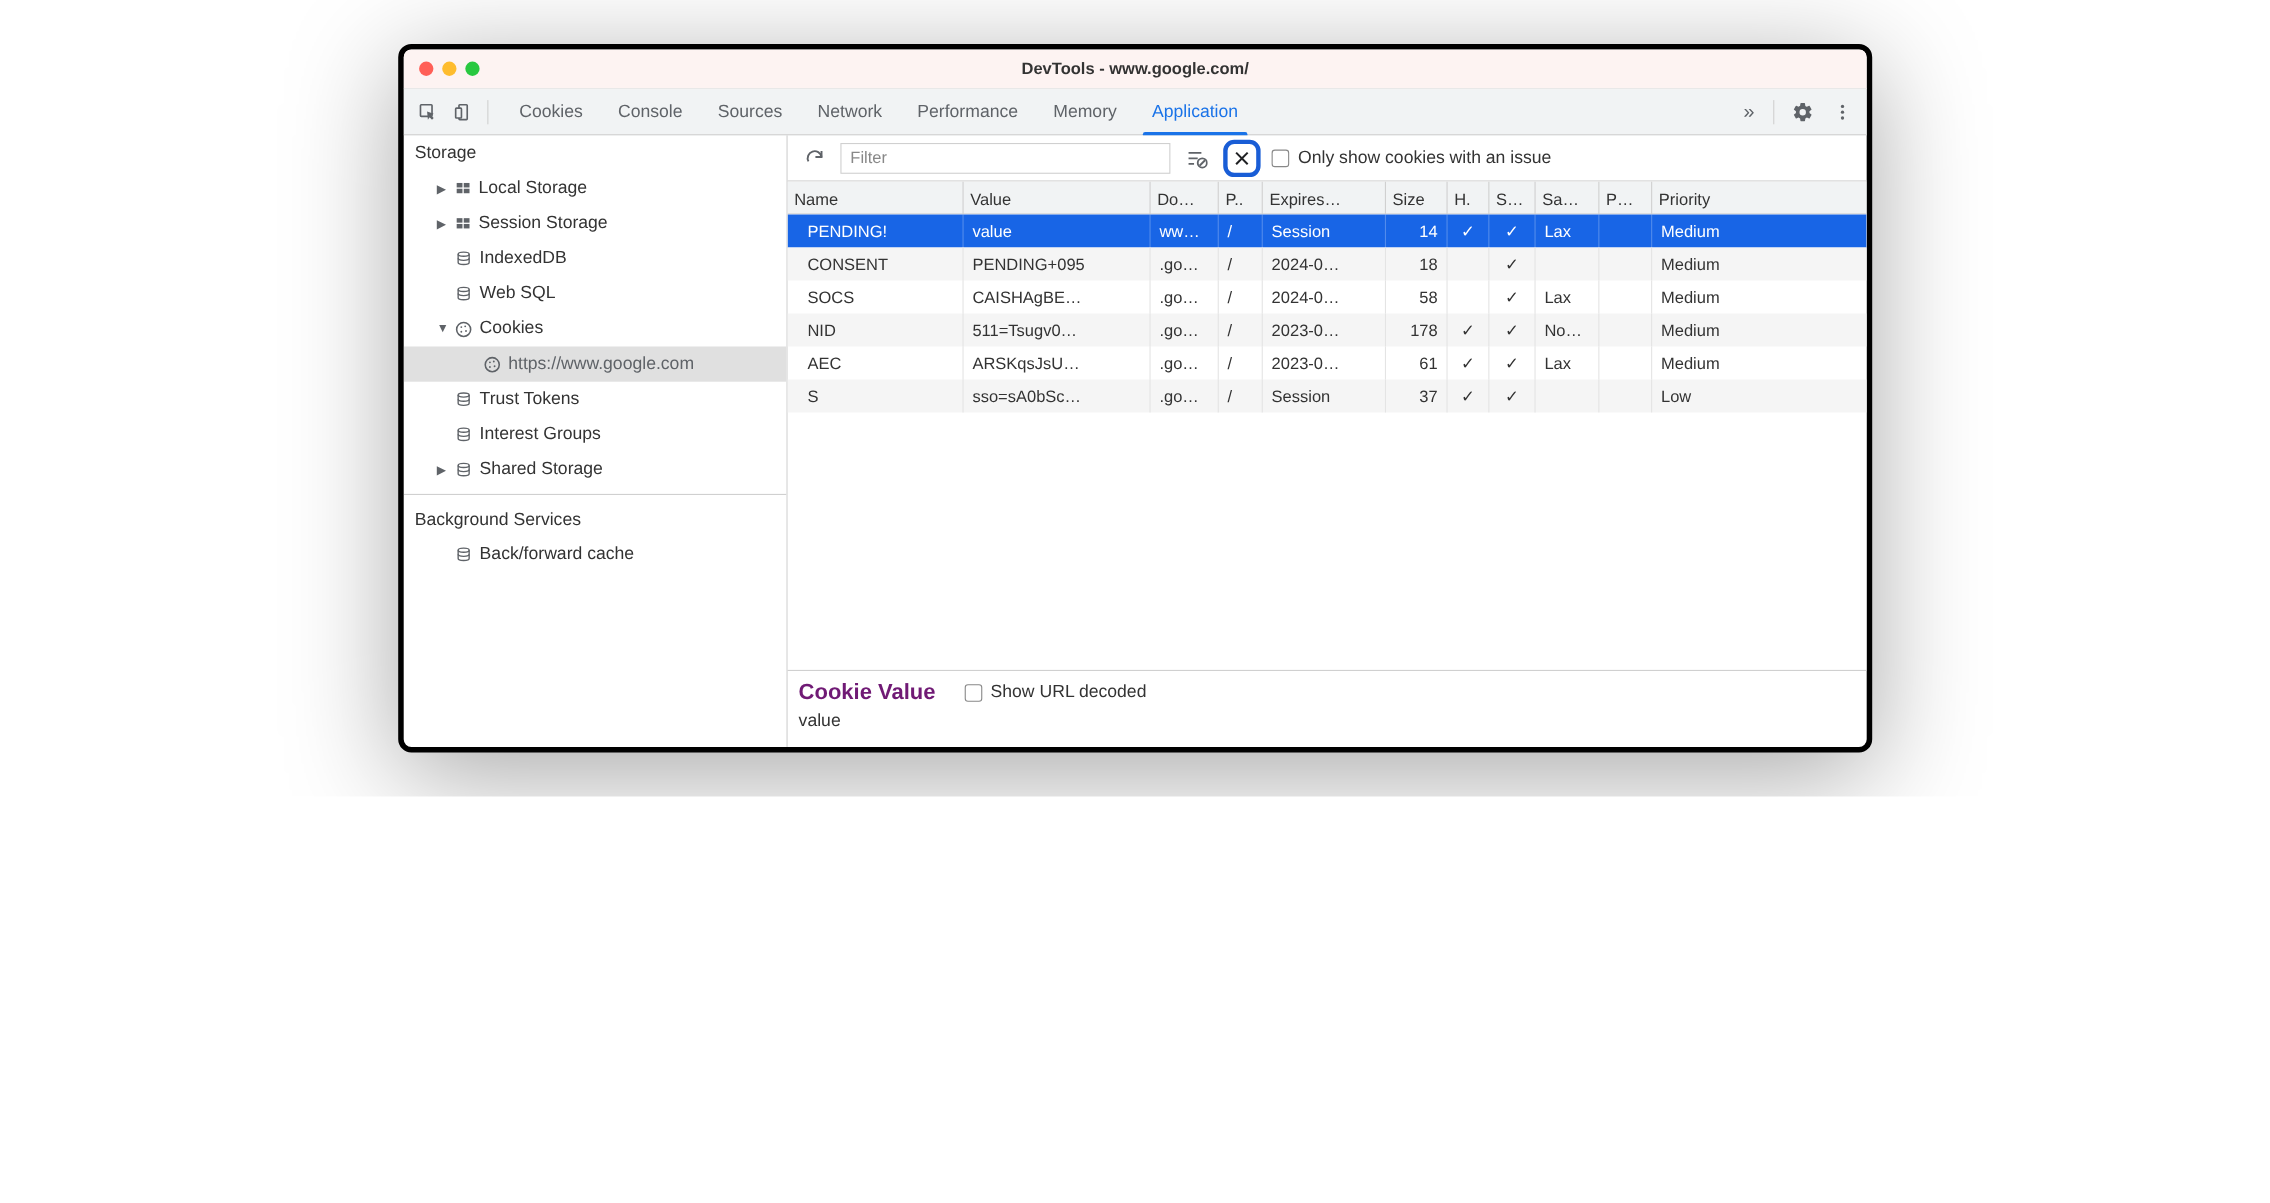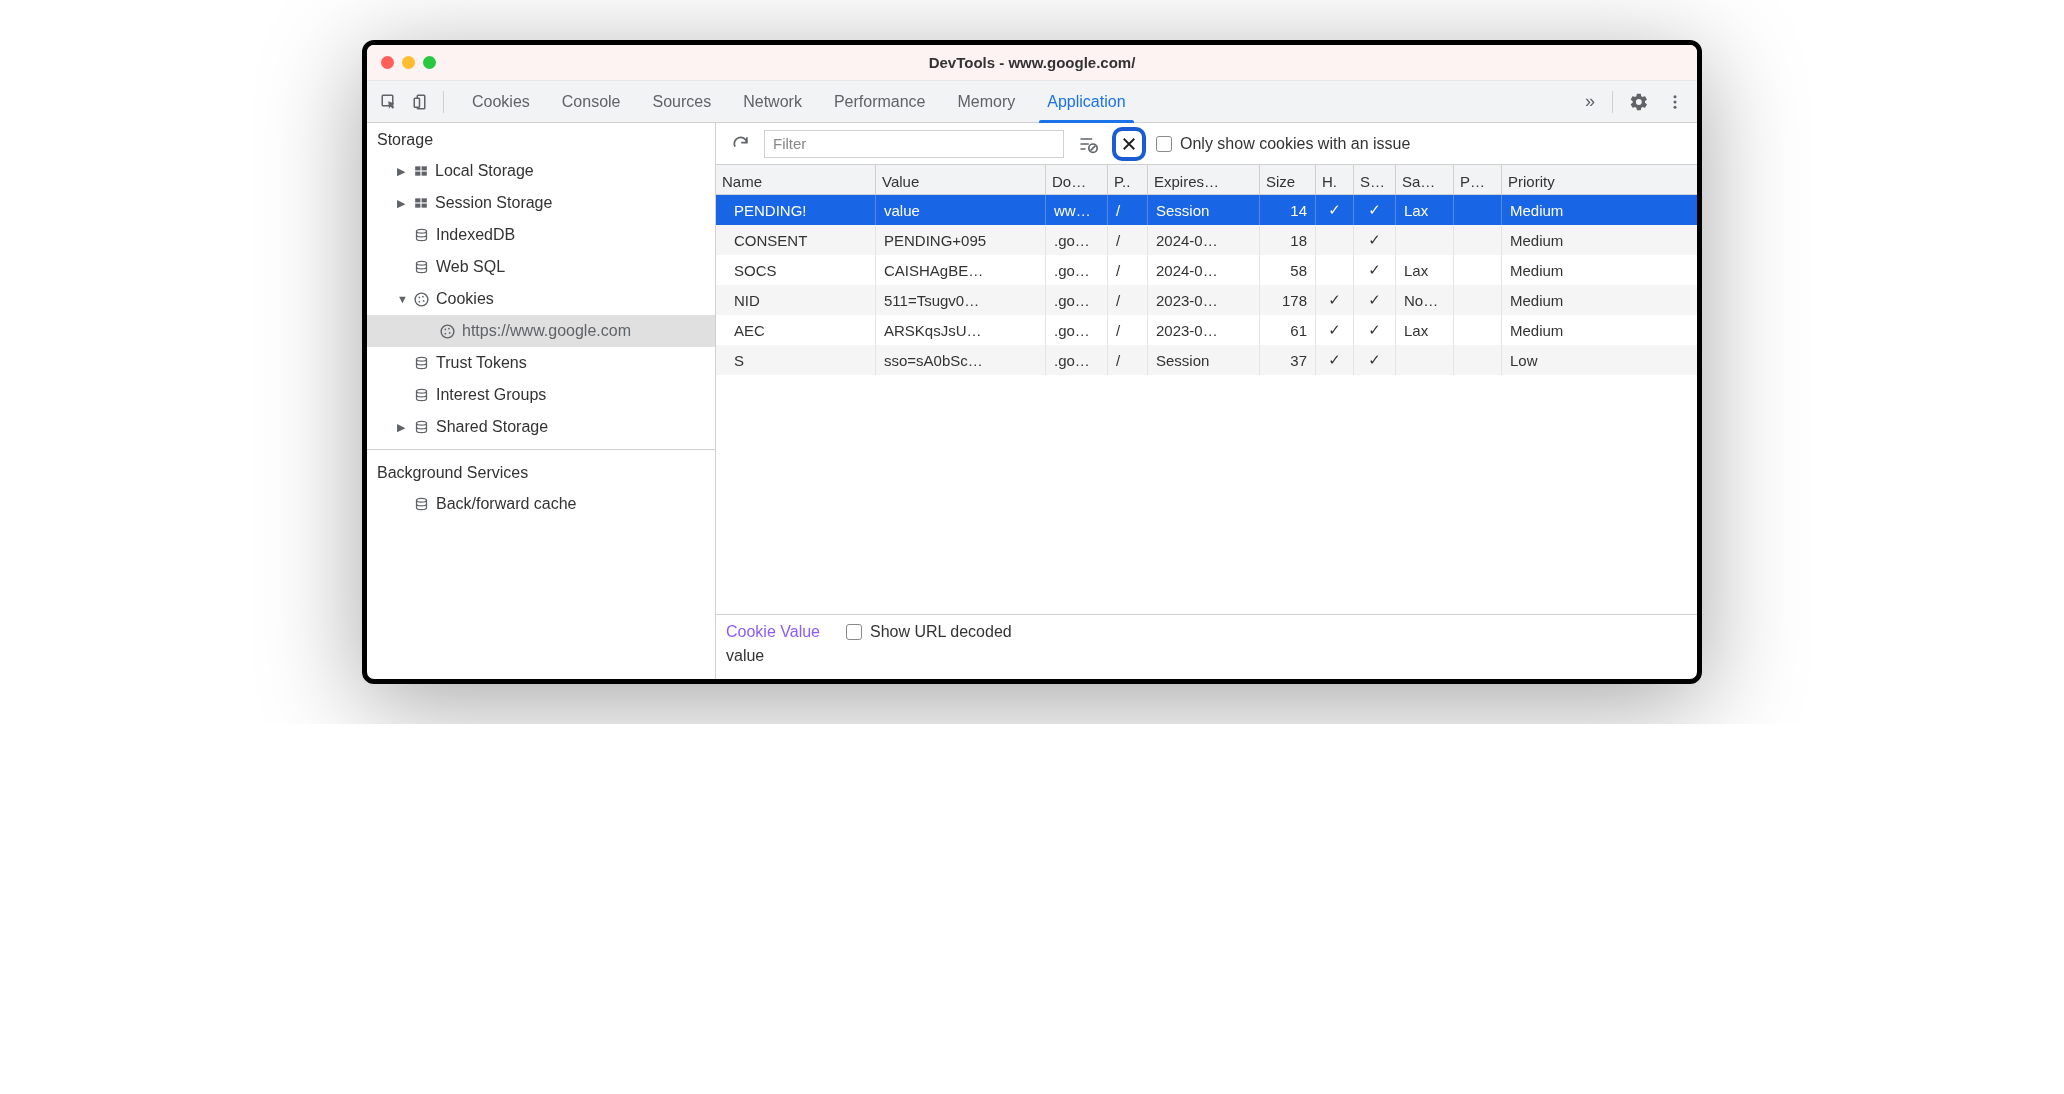--- a/index.html
+++ b/index.html
@@ -72,21 +72,21 @@
 .trow:nth-child(even){ background:#f5f5f5;}
 .td{ padding:4px 8px; font-size:15px; color:#333; border-right:1px solid #e4e4e4; overflow:hidden; white-space:nowrap; text-overflow:ellipsis; display:flex; align-items:center;}
 .td:last-child{border-right:none;}
 .td.num{justify-content:flex-end;}
 .td.center{justify-content:center;}
 .trow.selected{ background:#1865e6 !important;}
 .trow.selected .td{ color:#fff; border-right-color:rgba(255,255,255,0.25);}
 .trow .td:first-child{ padding-left:18px;}
 .detail{ border-top:1px solid #d0d0d0; padding:8px 10px 14px; }
 .detail-head{ display:flex; align-items:center; gap:26px; margin-bottom:6px;}
-.detail-label{ font-weight:400; font-size:16px; color:#8b5cf6;}
+.detail-label{ font-weight:700; font-size:20px; color:#701a75;}
 .detail-val{ font-size:16px; color:#333; padding-left:0;}
 svg{display:block;}
 .db-icon{width:17px;height:15px;}
 .grid-icon{width:16px;height:14px;}
 .cookie-icon{width:17px;height:17px;}
 </style>
 </head>
 <body>
 
 <div class="shadow-wrap">

